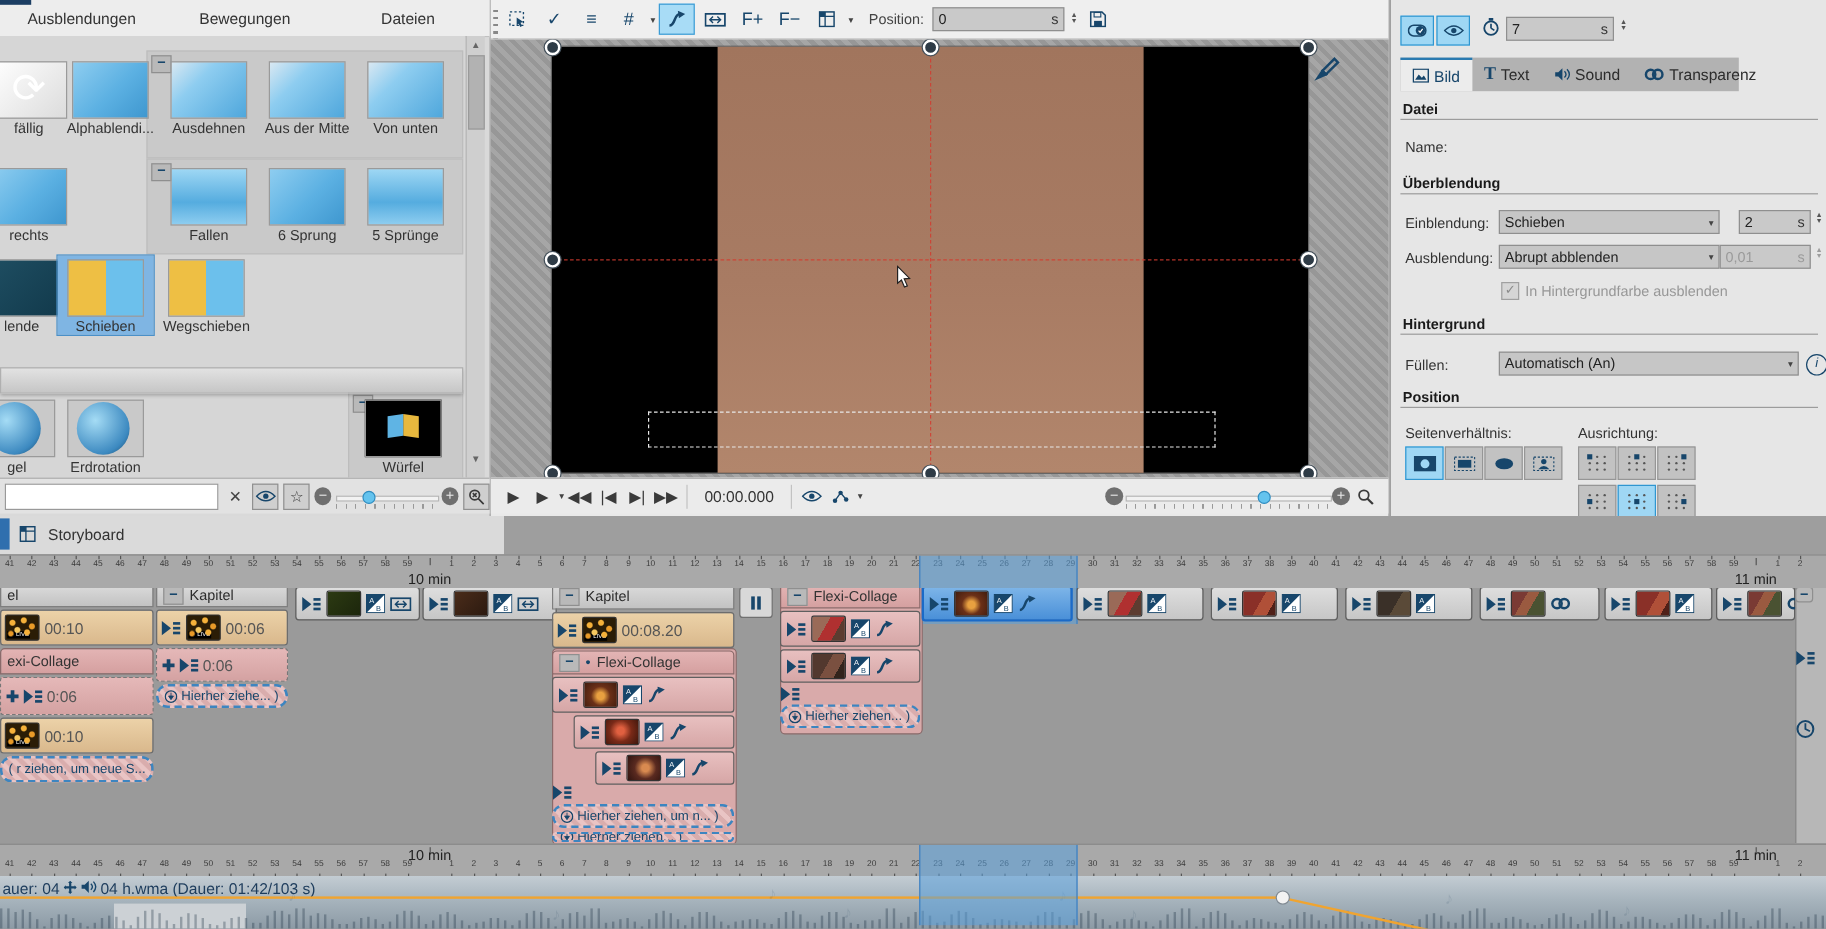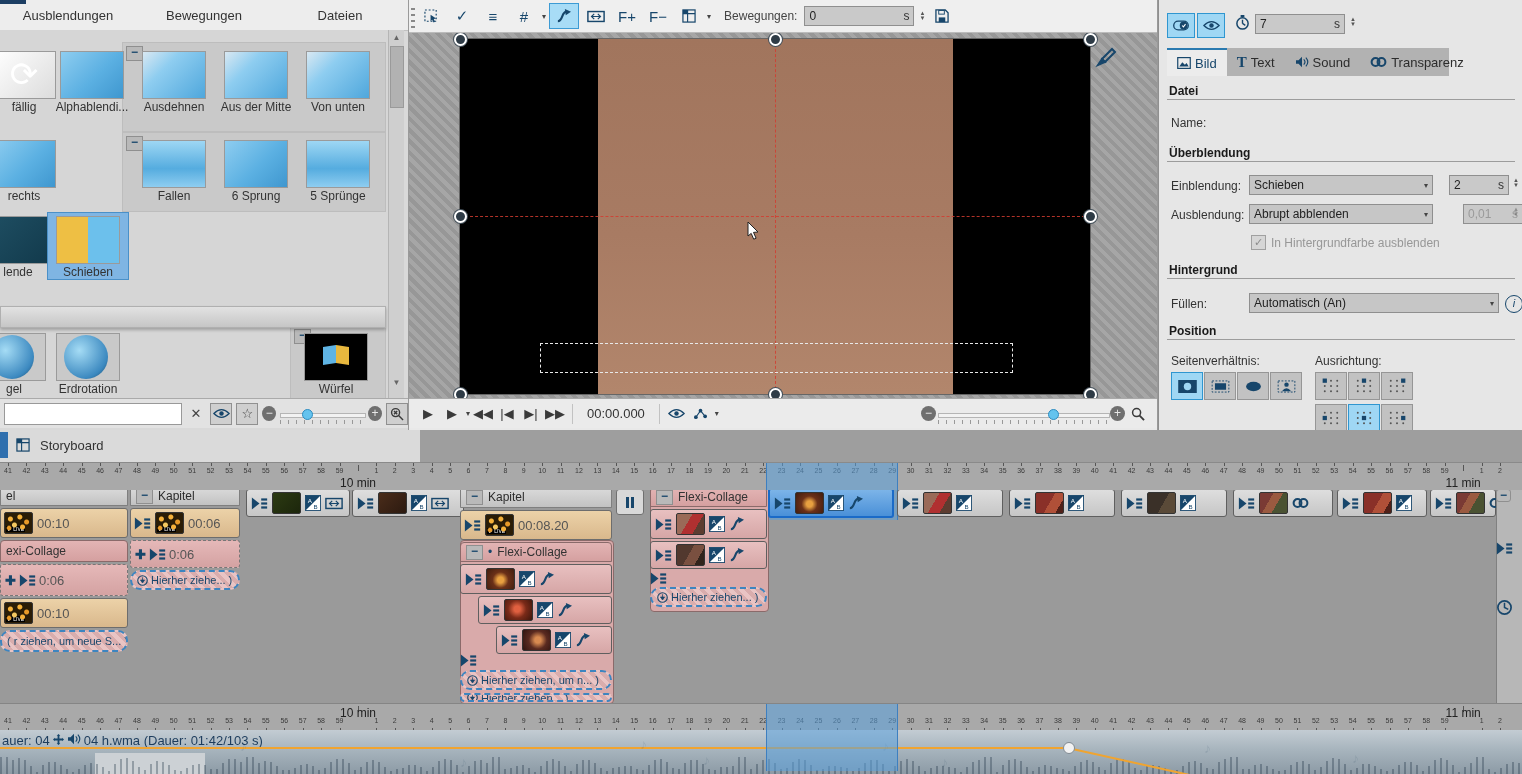--- a/index.html
+++ b/index.html
@@ -203,20 +203,24 @@
         <div class="fx-label">5 Sprünge</div>
       </div>
       <div class="fx-tile" style="left: -22px; top: 183px;">
         <div class="fx-thumb th-dark"></div>
         <div class="fx-label">lende</div>
       </div>
       <div class="fx-tile sel" style="left: 48px; top: 183px;">
         <div class="fx-thumb th-slide"></div>
         <div class="fx-label">Schieben</div>
       </div>
+      <div class="fx-tile" style="left: 132px; top: 183px;">
+        <div class="fx-thumb th-slide"></div>
+        <div class="fx-label">Wegschieben</div>
+      </div>
       <div class="fx-tile" style="left: -26px; top: 300px;">
         <div class="fx-thumb th-sphere"></div>
         <div class="fx-label">gel</div>
       </div>
       <div class="fx-tile" style="left: 48px; top: 300px;">
         <div class="fx-thumb th-sphere"></div>
         <div class="fx-label">Erdrotation</div>
       </div>
       <div class="fx-tile" style="left: 296px; top: 300px;">
         <div class="fx-thumb th-cube"></div>
@@ -283,21 +287,21 @@
         <span class="ct-btn">F−</span>
         <span class="ct-btn">
           <svg viewBox="0 0 15 15" width="14" height="14">
             <rect x="1" y="1" width="13" height="13" fill="none" stroke="#17466b" stroke-width="1.3"></rect>
             <path d="M1 5h13M6 1v13" stroke="#17466b" stroke-width="1.2"></path>
             <rect x="1" y="1" width="5" height="4" fill="#17466b"></rect>
           </svg>
         </span>
         <span class="dd">▾</span>
       </span>
-    <span class="tb-label">Bewegungen:</span>
+    <span class="tb-label">Position:</span>
     <span class="num-input" style="width:110px">
       <span>0</span>
       <span class="unit">s</span>
     </span>
     <span class="spin">
         <span>▲</span>
         <span>▼</span>
       </span>
     <span class="ct-btn" id="ct-save">
         <svg viewBox="0 0 15 15" width="14" height="14">
@@ -459,21 +463,21 @@
   <span class="spin abs" style="left:352px;top:178px">
       <span>▲</span>
       <span>▼</span>
     </span>
 
   <span class="rp-label" style="left:12px;top:208px">Ausblendung:</span>
   <span class="dropdown" style="left:90px;top:204px;width:184px">
     <span>Abrupt abblenden</span>
       <span class="dd">▾</span>
   </span>
-  <span class="num-input off abs" style="left:304px;top:204px;width:60px">
+  <span class="num-input off abs" style="left:274px;top:204px;width:76px">
     <span>0,01</span>
       <span class="unit">s</span>
   </span>
   <span class="spin abs" style="left:352px;top:207px;opacity:.5">
       <span>▲</span>
       <span>▼</span>
     </span>
 
   <span class="cb" style="left:92px;top:235px">✓</span>
   <span class="rp-label dis" style="left:112px;top:236px">In Hintergrundfarbe ausblenden</span>

